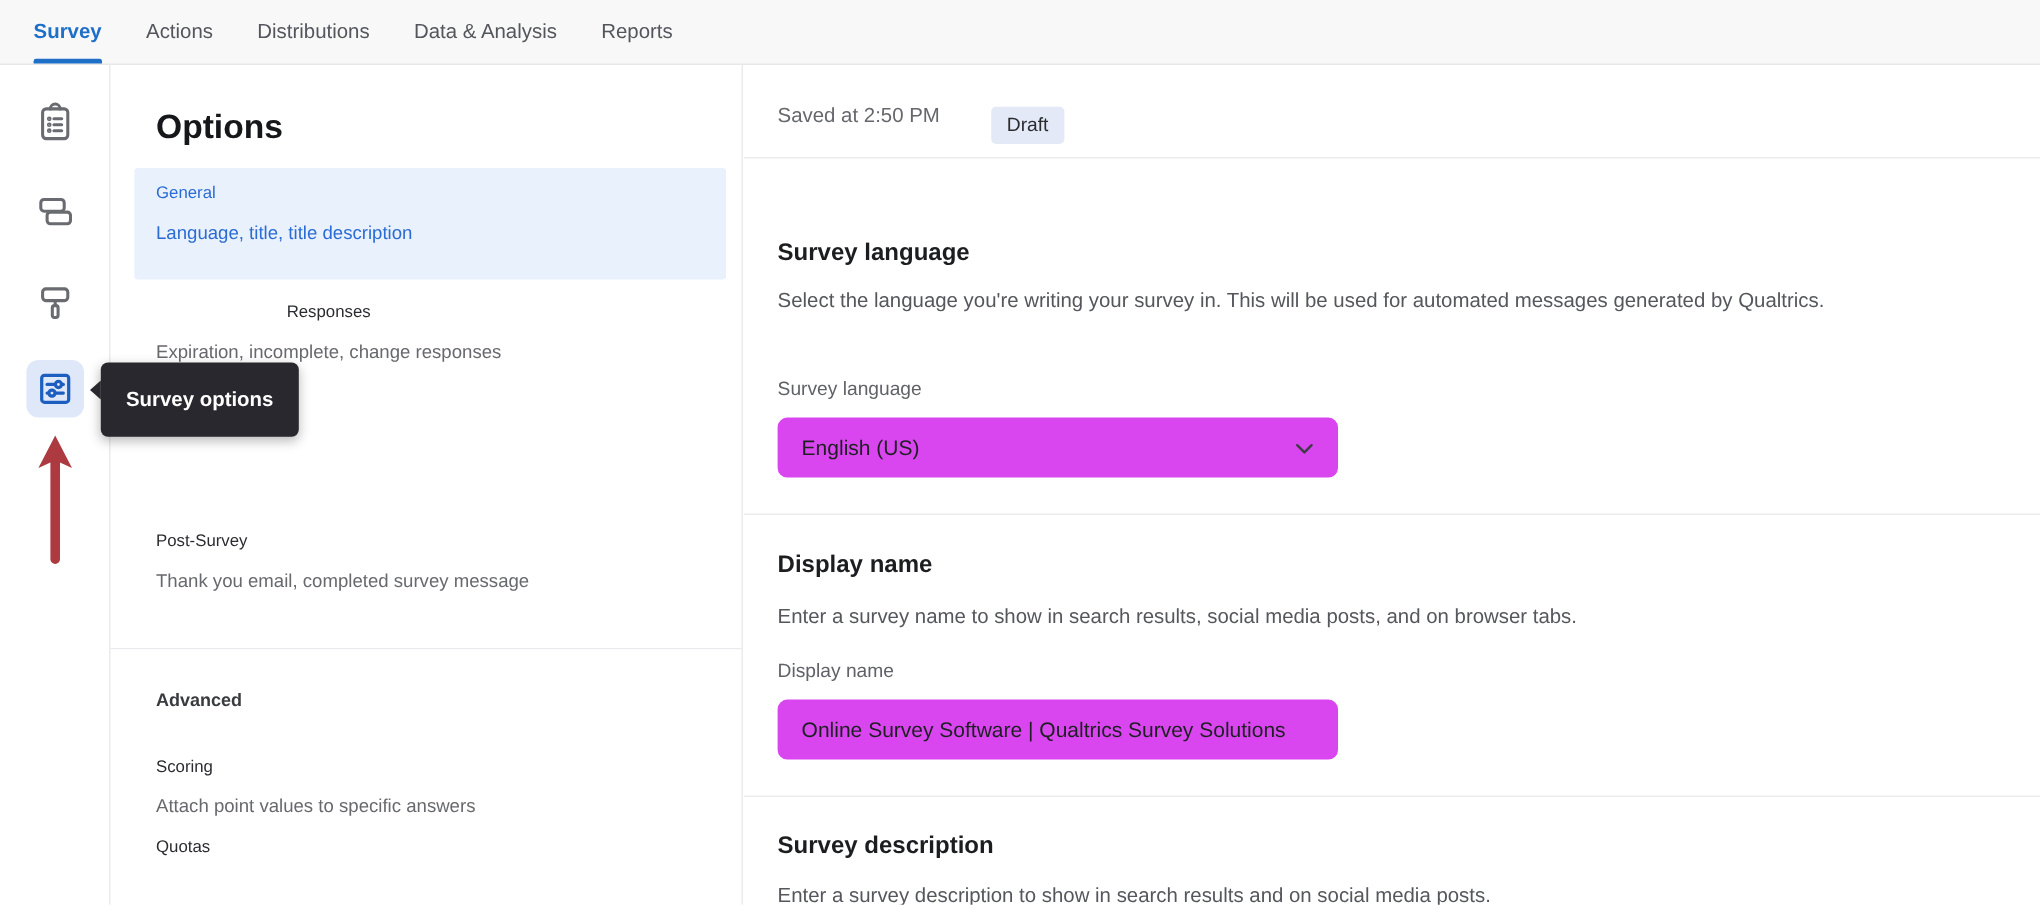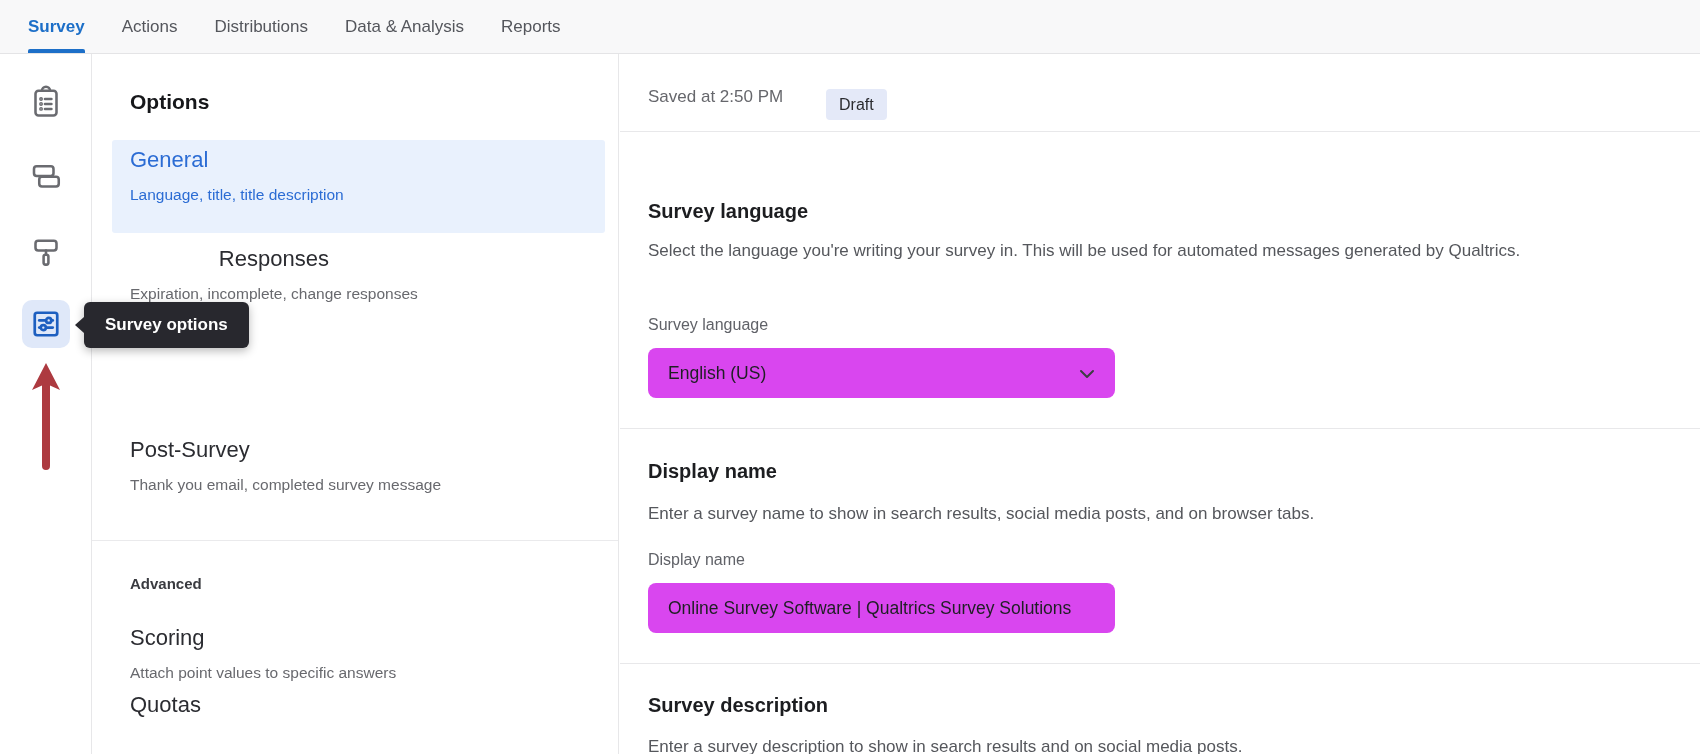--- a/index.html
+++ b/index.html
@@ -38,43 +38,43 @@
     border-radius:10px; cursor:pointer;
   }
   .rail-btn.selected { background:#dfe8f9; }
   .rail-btn svg { display:block; }
 
   
   .annot-arrow { position:absolute; left:29px; top:362px; z-index:6; pointer-events:none; }
 
   
   .tooltip {
-    position:absolute; left:84px; top:302px; height:46px; padding:0 21px;
+    position:absolute; left:84px; top:302px; height:62px; padding:0 21px;
     background:#28282e; color:#ffffff; font-size:17px; font-weight:700;
     display:flex; align-items:center; border-radius:6px; z-index:12;
     box-shadow:0 3px 10px rgba(0,0,0,0.28); white-space:nowrap;
   }
   .tooltip::before {
     content:""; position:absolute; left:-9px; top:15px;
     border-top:8px solid transparent; border-bottom:8px solid transparent;
     border-right:9px solid #28282e;
   }
 
   
   .options-panel {
     position:absolute; left:92px; top:54px; width:527px; bottom:0;
     background:#fff; border-right:1px solid #e7e7e9; z-index:3;
   }
-  .panel-title { position:absolute; left:38px; top:36px; font-size:21px; font-weight:700; color:#16171a; }
+  .panel-title { position:absolute; left:38px; top:36px; font-size:28px; font-weight:700; color:#16171a; }
   .selected-card {
     position:absolute; left:20px; top:86px; width:493px; height:93px;
     background:#e9f1fd; border-radius:3px; cursor:pointer;
   }
   .opt-item { position:absolute; left:38px; cursor:pointer; }
-  .opt-title { font-size:22px; color:#2b2c31; line-height:20px; }
+  .opt-title { font-size:14px; color:#2b2c31; line-height:20px; }
   .opt-sub   { font-size:15.5px; color:#68696e; line-height:18px; margin-top:16px; }
   .opt-item.blue .opt-title, .opt-item.blue .opt-sub { color:#2b6cd4; }
   .panel-divider { position:absolute; left:0; right:0; top:486px; height:1px; background:#eaeaec; }
   .advanced-header { position:absolute; left:38px; top:521px; font-size:15px; font-weight:700; color:#3a3b40; }
 
   
   .main { position:absolute; left:620px; top:54px; right:0; bottom:0; background:#fff; z-index:2; }
   .saved-status { position:absolute; left:28px; top:33px; font-size:17px; color:#66676c; }
   .status-badge {
     position:absolute; left:206px; top:35px; height:31px; padding:0 13px;

